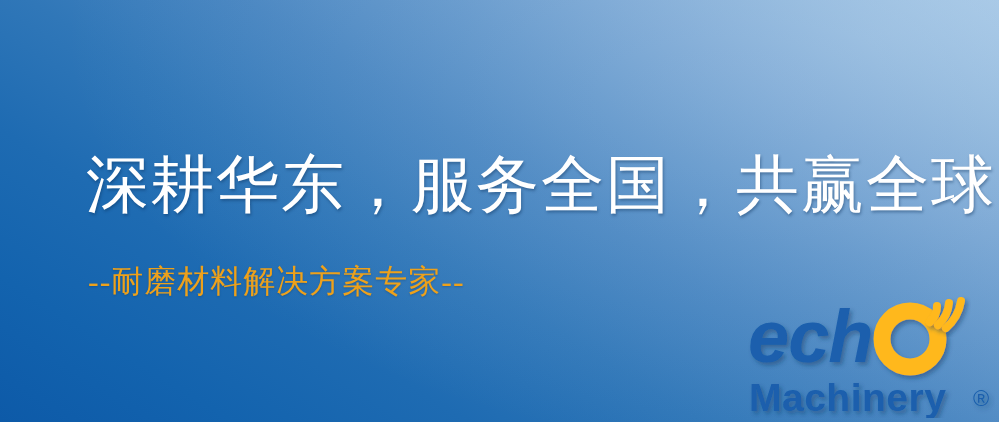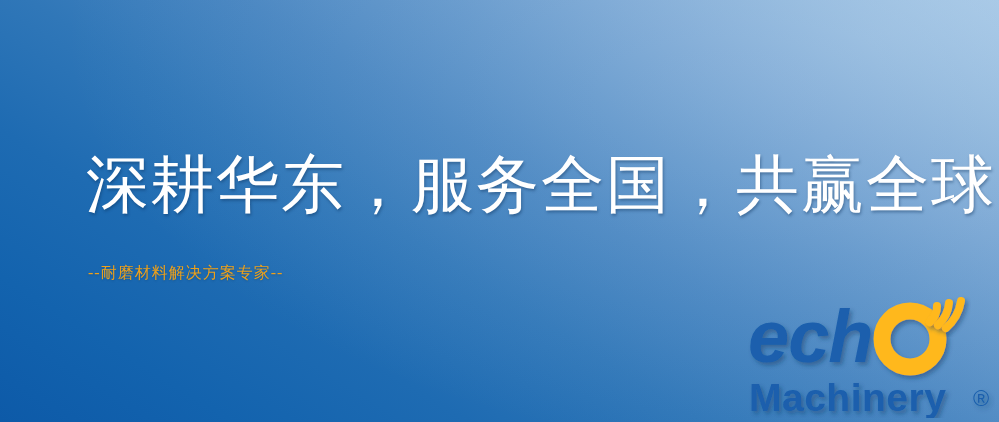--- a/index.html
+++ b/index.html
@@ -52,21 +52,21 @@
     white-space: nowrap;
     text-shadow: 1px 2px 3px rgba(10,45,85,0.40);
     z-index: 3;
   }
 
   .subtitle {
     position: absolute;
     left: 88px;
     top: 265px;
     font-family: "Liberation Serif", "DejaVu Serif", serif;
-    font-size: 16px;
+    font-size: 32px;
     line-height: 1;
     letter-spacing: 1px;
     color: #eda11b;
     white-space: nowrap;
     text-shadow: 0 1px 2px rgba(10,45,85,0.28);
     z-index: 3;
   }
 
   
   .logo {

